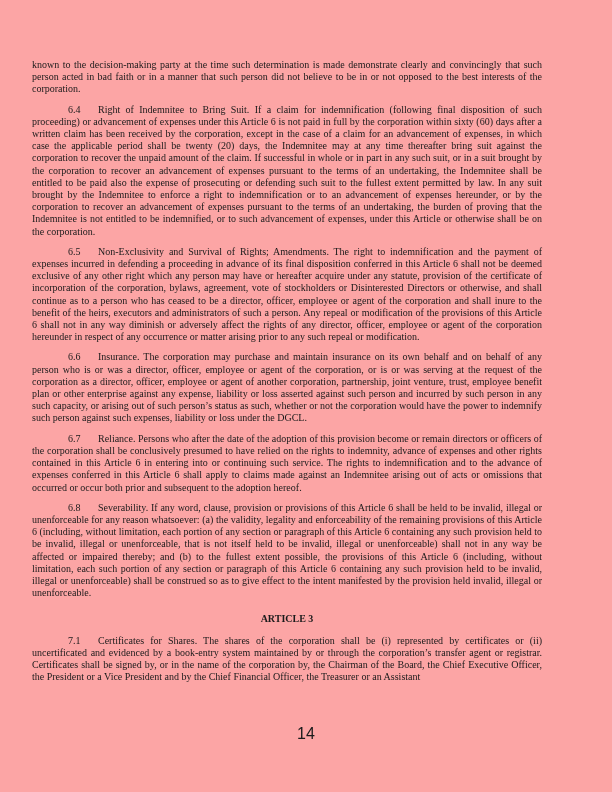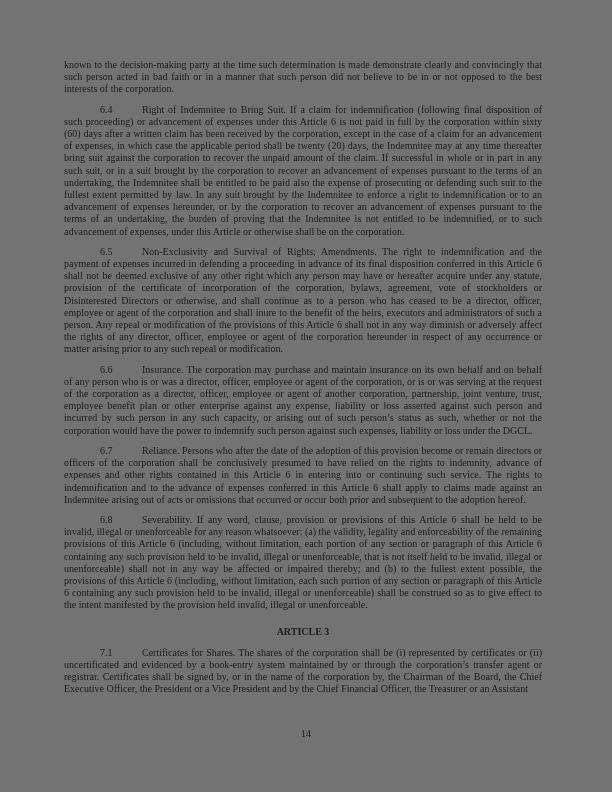--- a/index.html
+++ b/index.html
@@ -4,41 +4,41 @@
 <style>
   html, body {
     margin: 0;
     padding: 0;
     background: #ffffff;
   }
   .page {
     position: relative;
     width: 612px;
     height: 792px;
-    background: #737373;
+    background: #fca5a5;
     box-sizing: border-box;
-    padding: 59px 70px 0 64px;
+    padding: 59px 70px 0 32px;
     font-family: "Liberation Serif", "DejaVu Serif", serif;
     font-size: 10px;
     line-height: 12.2px;
     color: #1a1a1a;
     overflow: hidden;
   }
   .doc-body {
     text-align: justify;
   }
   p.para {
     margin: 0 0 8px 0;
   }
   p.section {
     text-indent: 36px;
   }
   .secnum {
     display: inline-block;
-    width: 42px;
+    width: 30px;
     text-indent: 0;
   }
   .underline {
     text-underline-offset: 1px;
   }
   p.article-title {
     margin: 14px 0 9px 0;
     text-align: center;
     font-weight: bold;
     text-indent: 0;
@@ -47,22 +47,22 @@
     margin: 0 0 9px 0;
     text-align: center;
     text-indent: 0;
   }
   .page-number {
     position: absolute;
     left: 0;
     right: 0;
     top: 728px;
     text-align: center;
-    font-family: Liberation Serif, serif;
-    font-size: 10px;
+    font-family: Liberation Sans, sans-serif;
+    font-size: 16px;
     color: #1a1a1a;
   }
 </style>
 </head>
 <body>
 
 <div class="page">
   <div class="doc-body">
       <p class="para body-cont">known to the decision-making party at the time such determination is made demonstrate clearly and convincingly that such person acted in bad faith or in a manner that such person did not believe to be in or not opposed to the best interests of the corporation.</p>
       <p class="para section"><span class="secnum">6.4</span><span class="underline">Right of Indemnitee to Bring Suit</span>. If a claim for indemnification (following final disposition of such proceeding) or advancement of expenses under this Article 6 is not paid in full by the corporation within sixty (60) days after a written claim has been received by the corporation, except in the case of a claim for an advancement of expenses, in which case the applicable period shall be twenty (20) days, the Indemnitee may at any time thereafter bring suit against the corporation to recover the unpaid amount of the claim. If successful in whole or in part in any such suit, or in a suit brought by the corporation to recover an advancement of expenses pursuant to the terms of an undertaking, the Indemnitee shall be entitled to be paid also the expense of prosecuting or defending such suit to the fullest extent permitted by law. In any suit brought by the Indemnitee to enforce a right to indemnification or to an advancement of expenses hereunder, or by the corporation to recover an advancement of expenses pursuant to the terms of an undertaking, the burden of proving that the Indemnitee is not entitled to be indemnified, or to such advancement of expenses, under this Article or otherwise shall be on the corporation.</p>

